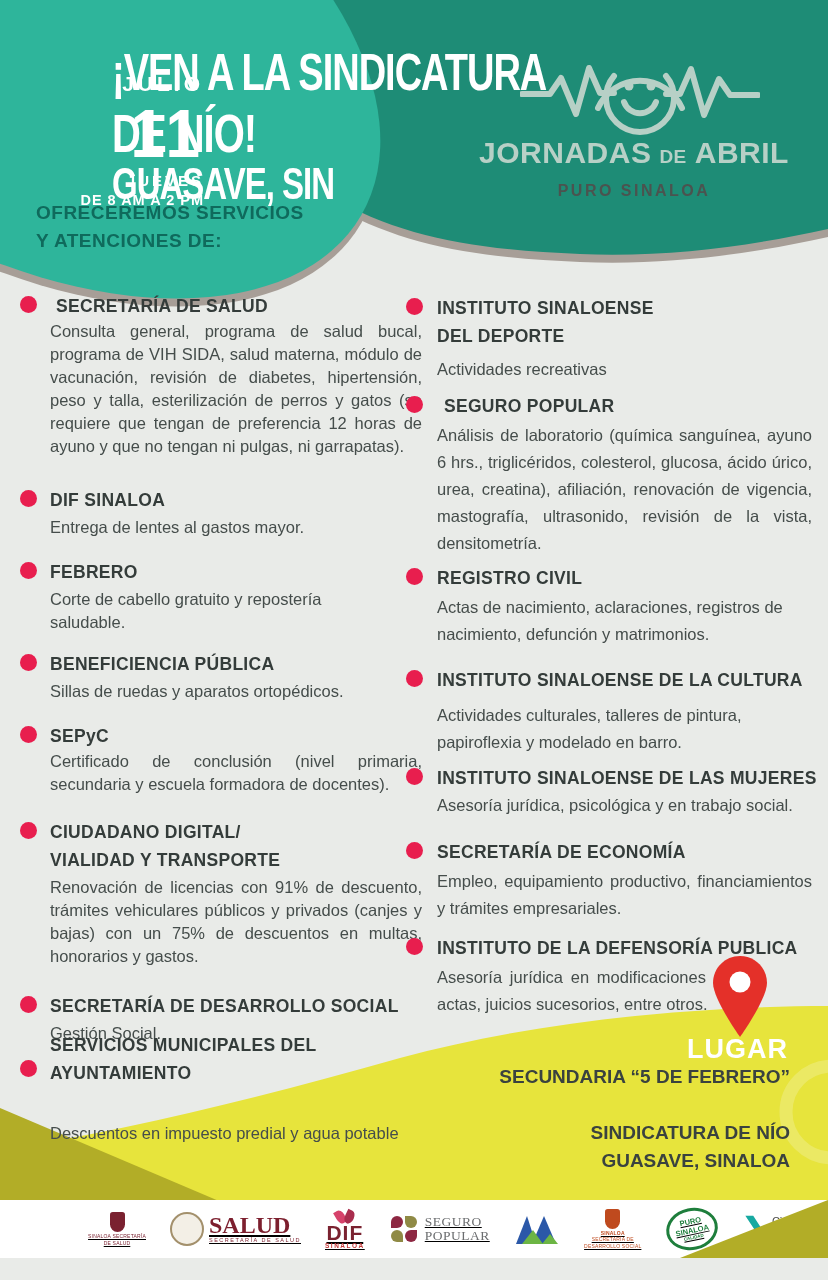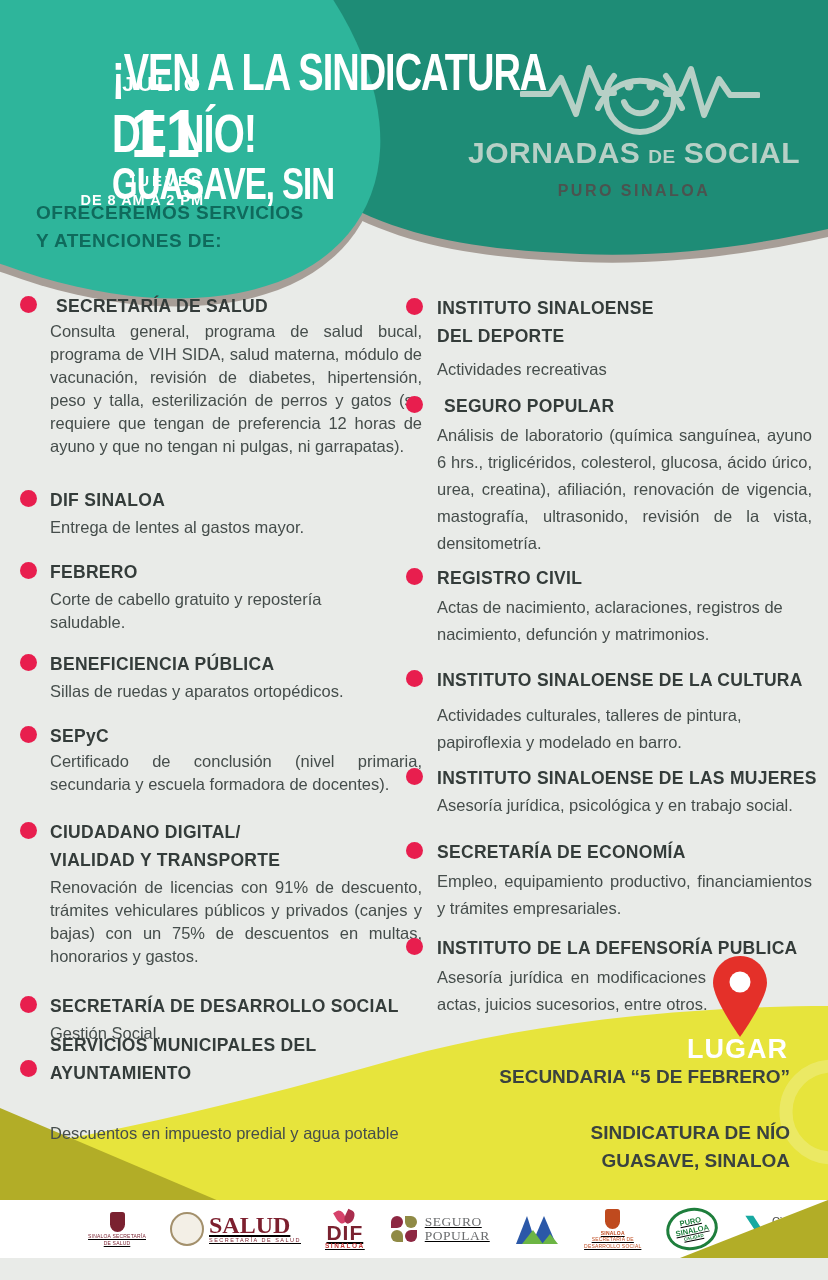--- a/index.html
+++ b/index.html
@@ -112,21 +112,21 @@
     <g fill="none" stroke="#b7d0c6" stroke-width="6" stroke-linecap="round" stroke-linejoin="round">
       <path d="M2,48 h28 l11,-16 l15,36 l13,-46 l11,25 h14"></path>
       <path d="M146,48 h14 l11,-25 l13,46 l15,-36 l11,16 h28"></path>
       <path d="M78,62 A46,46 0 0 1 162,62"></path>
       <path d="M94,30 A34,34 0 1 0 146,30"></path>
       <path d="M104,56 A17,17 0 0 0 136,56"></path>
     </g>
     <circle cx="109" cy="40" r="4.5" fill="#b7d0c6"></circle>
     <circle cx="131" cy="40" r="4.5" fill="#b7d0c6"></circle>
   </svg>
-  <div class="brand-name"><span class="big">JORNADAS</span> <span class="small">DE</span> <span class="big">SOCIAL</span></div>
+  <div class="brand-name"><span class="big">JORNADAS</span> <span class="small">DE</span> <span class="big">ABRIL</span></div>
   <div class="brand-tagline">PURO SINALOA</div>
 
   <div class="lcol">
     <span class="bullet" style="left:20px;top:296px"></span>
     <div class="svc-name" style="top:292px;left:56px">SECRETARÍA DE SALUD</div>
     <div class="svc-desc just" style="top:320px">Consulta general, programa de salud bucal, programa de VIH SIDA, salud materna, módulo de vacunación, revisión de diabetes, hipertensión, peso y talla, esterilización de perros y gatos (se requiere que tengan de preferencia 12 horas de ayuno y que no tengan ni pulgas, ni garrapatas).</div>
 
     <span class="bullet" style="left:20px;top:490px"></span>
     <div class="svc-name" style="top:486px">DIF SINALOA</div>
     <div class="svc-desc" style="top:516px">Entrega de lentes al gastos mayor.</div>

